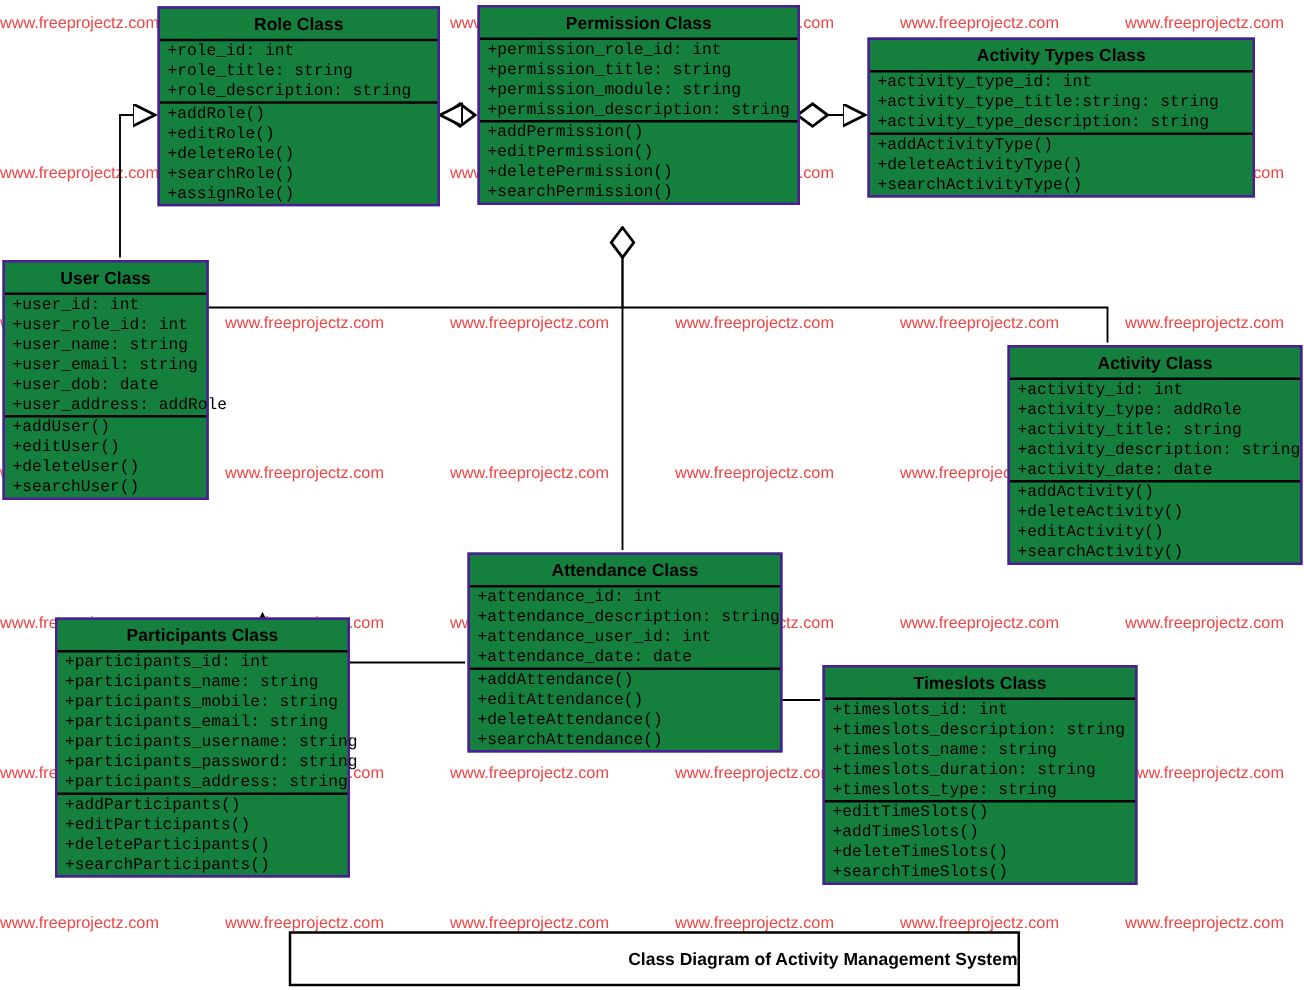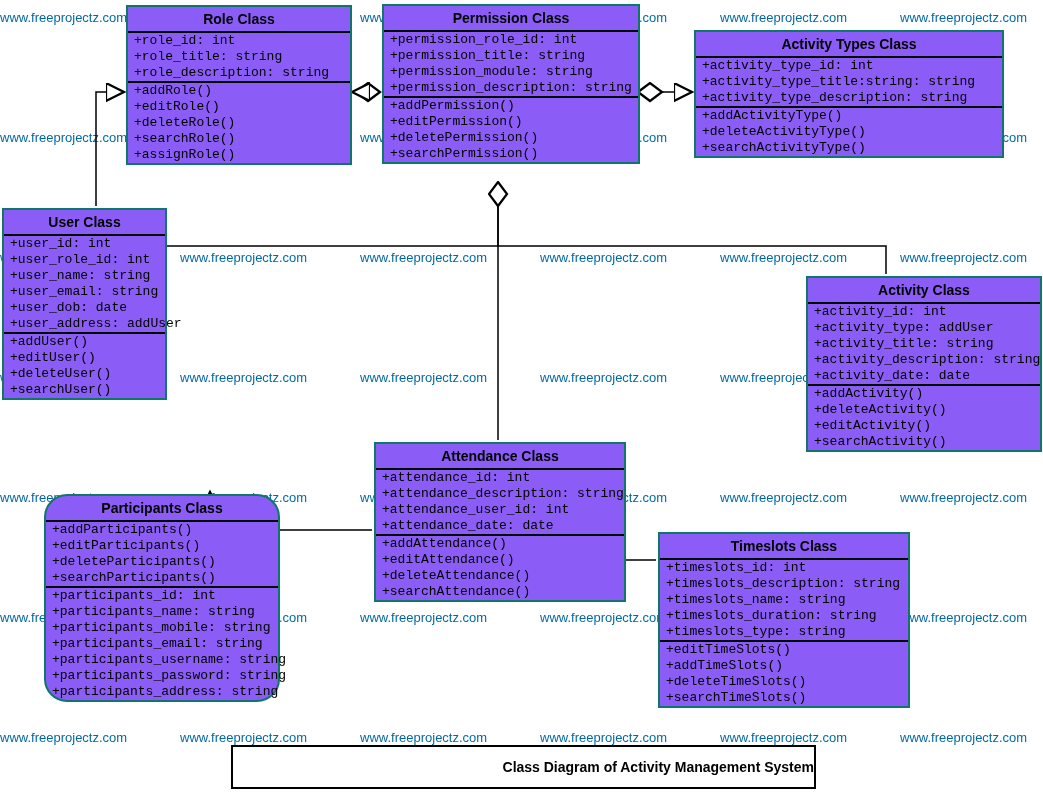--- a/index.html
+++ b/index.html
@@ -1,20 +1,20 @@
 <!DOCTYPE html>
 <html><head>
 <meta charset="utf-8">
 <style>
   html,body{margin:0;padding:0;background:#fff;font-family:"Courier New",monospace;font-size:13px;color:#000}
   .stage{position:relative;width:1043px;height:792px;overflow:hidden;border:0}
   .wm{position:absolute;left:0;top:0;width:1043px;height:792px;pointer-events:none}
-  .wm div{position:absolute;color:#0369a1;font-family:Arial,sans-serif;font-size:13px;white-space:nowrap}
+  .wm div{position:absolute;color:#ef4444;font-family:Arial,sans-serif;font-size:13px;white-space:nowrap}
   svg.conn{position:absolute;left:0;top:0;width:1043px;height:792px;pointer-events:none}
-  .class-box{position:absolute;background:#8b5cf6;border:2px solid #0f766e}
+  .class-box{position:absolute;background:#15803d;border:2px solid #4c1d95}
   .class-box .title{text-align:center;font-weight:bold;padding:4px 6px;border-bottom:2px solid #000;font-family:Arial,sans-serif;font-size:14px}
   .class-box .sect{padding:0 6px;border-bottom:2px solid #000}
   .class-box .sect:last-child{border-bottom:0}
   .class-box .row{white-space:nowrap;line-height:16px}
   .diagram-title{position:absolute;border:2px solid #000;text-align:right;font-weight:bold;font-family:Arial,sans-serif;font-size:14px;padding:12px 0}
 </style>
 </head>
 <body>
 <div class="stage">
 
@@ -138,34 +138,34 @@
         </div>
       </div>
       <div class="class-box" style="left: 2px; top: 208px; width: 161px;">
         <div class="title">User Class</div>
         <div class="sect">
           <div class="row">+user_id: int</div>
           <div class="row">+user_role_id: int</div>
           <div class="row">+user_name: string</div>
           <div class="row">+user_email: string</div>
           <div class="row">+user_dob: date</div>
-          <div class="row">+user_address: addUser</div>
+          <div class="row">+user_address: addRole</div>
         </div>
         <div class="sect">
           <div class="row">+addUser()</div>
           <div class="row">+editUser()</div>
           <div class="row">+deleteUser()</div>
           <div class="row">+searchUser()</div>
         </div>
       </div>
       <div class="class-box" style="left: 806px; top: 276px; width: 232px;">
         <div class="title">Activity Class</div>
         <div class="sect">
           <div class="row">+activity_id: int</div>
-          <div class="row">+activity_type: addUser</div>
+          <div class="row">+activity_type: addRole</div>
           <div class="row">+activity_title: string</div>
           <div class="row">+activity_description: string</div>
           <div class="row">+activity_date: date</div>
         </div>
         <div class="sect">
           <div class="row">+addActivity()</div>
           <div class="row">+deleteActivity()</div>
           <div class="row">+editActivity()</div>
           <div class="row">+searchActivity()</div>
         </div>
@@ -178,37 +178,37 @@
           <div class="row">+attendance_user_id: int</div>
           <div class="row">+attendance_date: date</div>
         </div>
         <div class="sect">
           <div class="row">+addAttendance()</div>
           <div class="row">+editAttendance()</div>
           <div class="row">+deleteAttendance()</div>
           <div class="row">+searchAttendance()</div>
         </div>
       </div>
-      <div class="class-box" style="left: 44px; top: 494px; width: 232px; border-radius: 23px;">
+      <div class="class-box" style="left: 44px; top: 494px; width: 232px;">
         <div class="title">Participants Class</div>
-        <div class="sect">
-          <div class="row">+addParticipants()</div>
-          <div class="row">+editParticipants()</div>
-          <div class="row">+deleteParticipants()</div>
-          <div class="row">+searchParticipants()</div>
-        </div>
         <div class="sect">
           <div class="row">+participants_id: int</div>
           <div class="row">+participants_name: string</div>
           <div class="row">+participants_mobile: string</div>
           <div class="row">+participants_email: string</div>
           <div class="row">+participants_username: string</div>
           <div class="row">+participants_password: string</div>
           <div class="row">+participants_address: string</div>
         </div>
+        <div class="sect">
+          <div class="row">+addParticipants()</div>
+          <div class="row">+editParticipants()</div>
+          <div class="row">+deleteParticipants()</div>
+          <div class="row">+searchParticipants()</div>
+        </div>
       </div>
       <div class="class-box" style="left: 658px; top: 532px; width: 248px;">
         <div class="title">Timeslots Class</div>
         <div class="sect">
           <div class="row">+timeslots_id: int</div>
           <div class="row">+timeslots_description: string</div>
           <div class="row">+timeslots_name: string</div>
           <div class="row">+timeslots_duration: string</div>
           <div class="row">+timeslots_type: string</div>
         </div>

